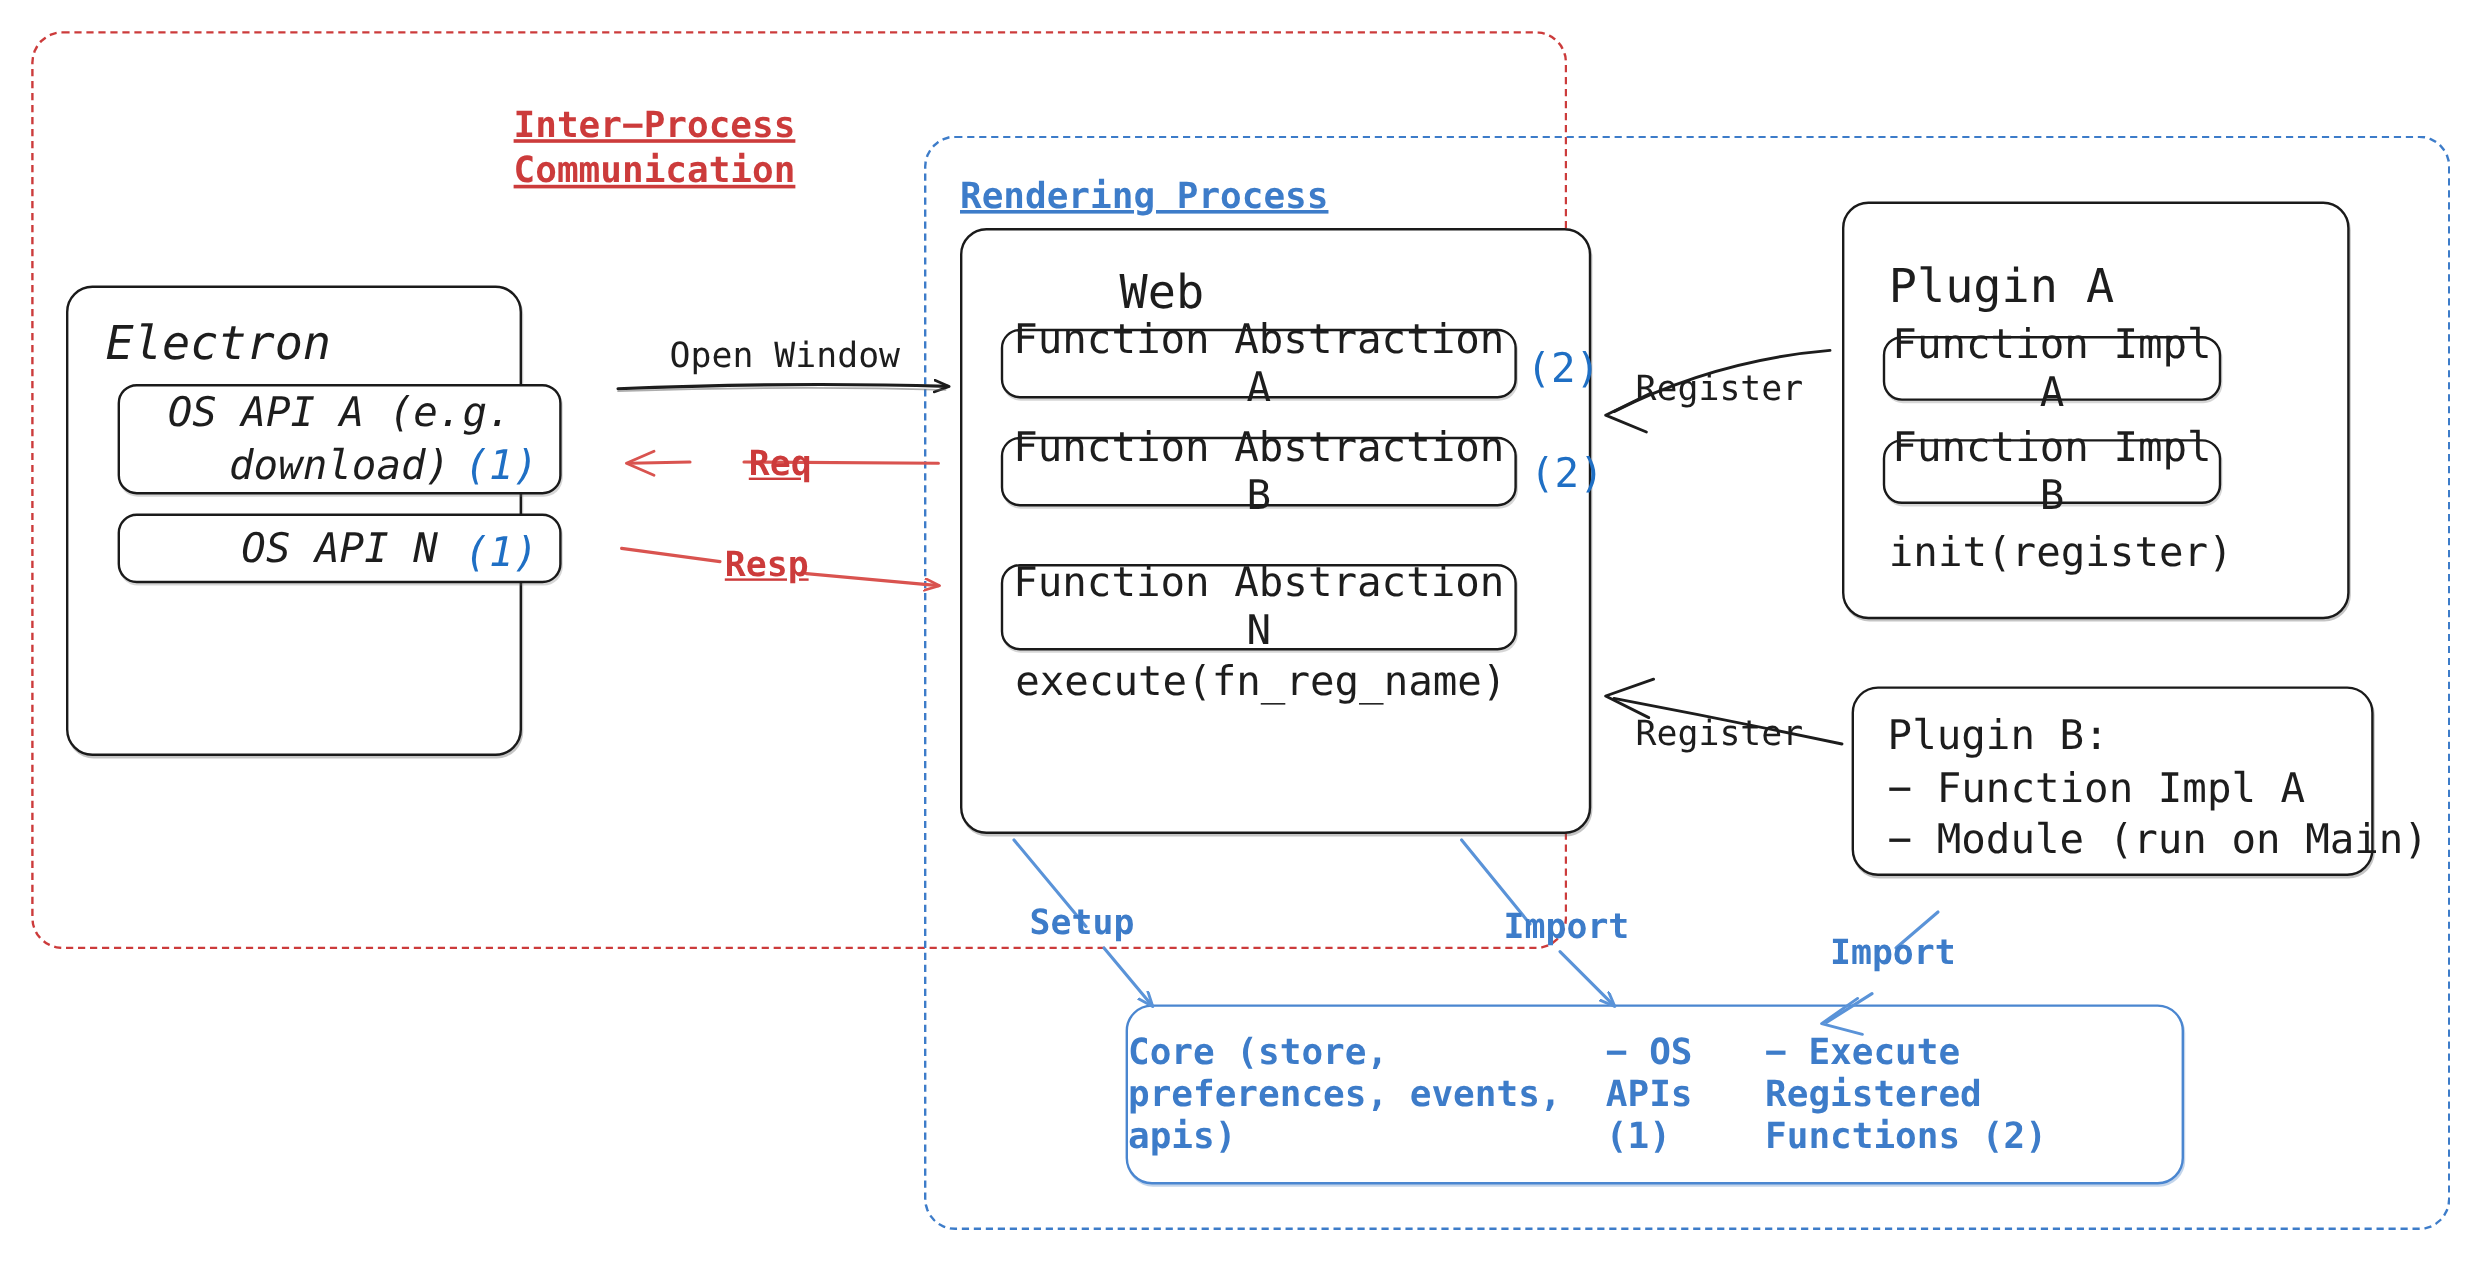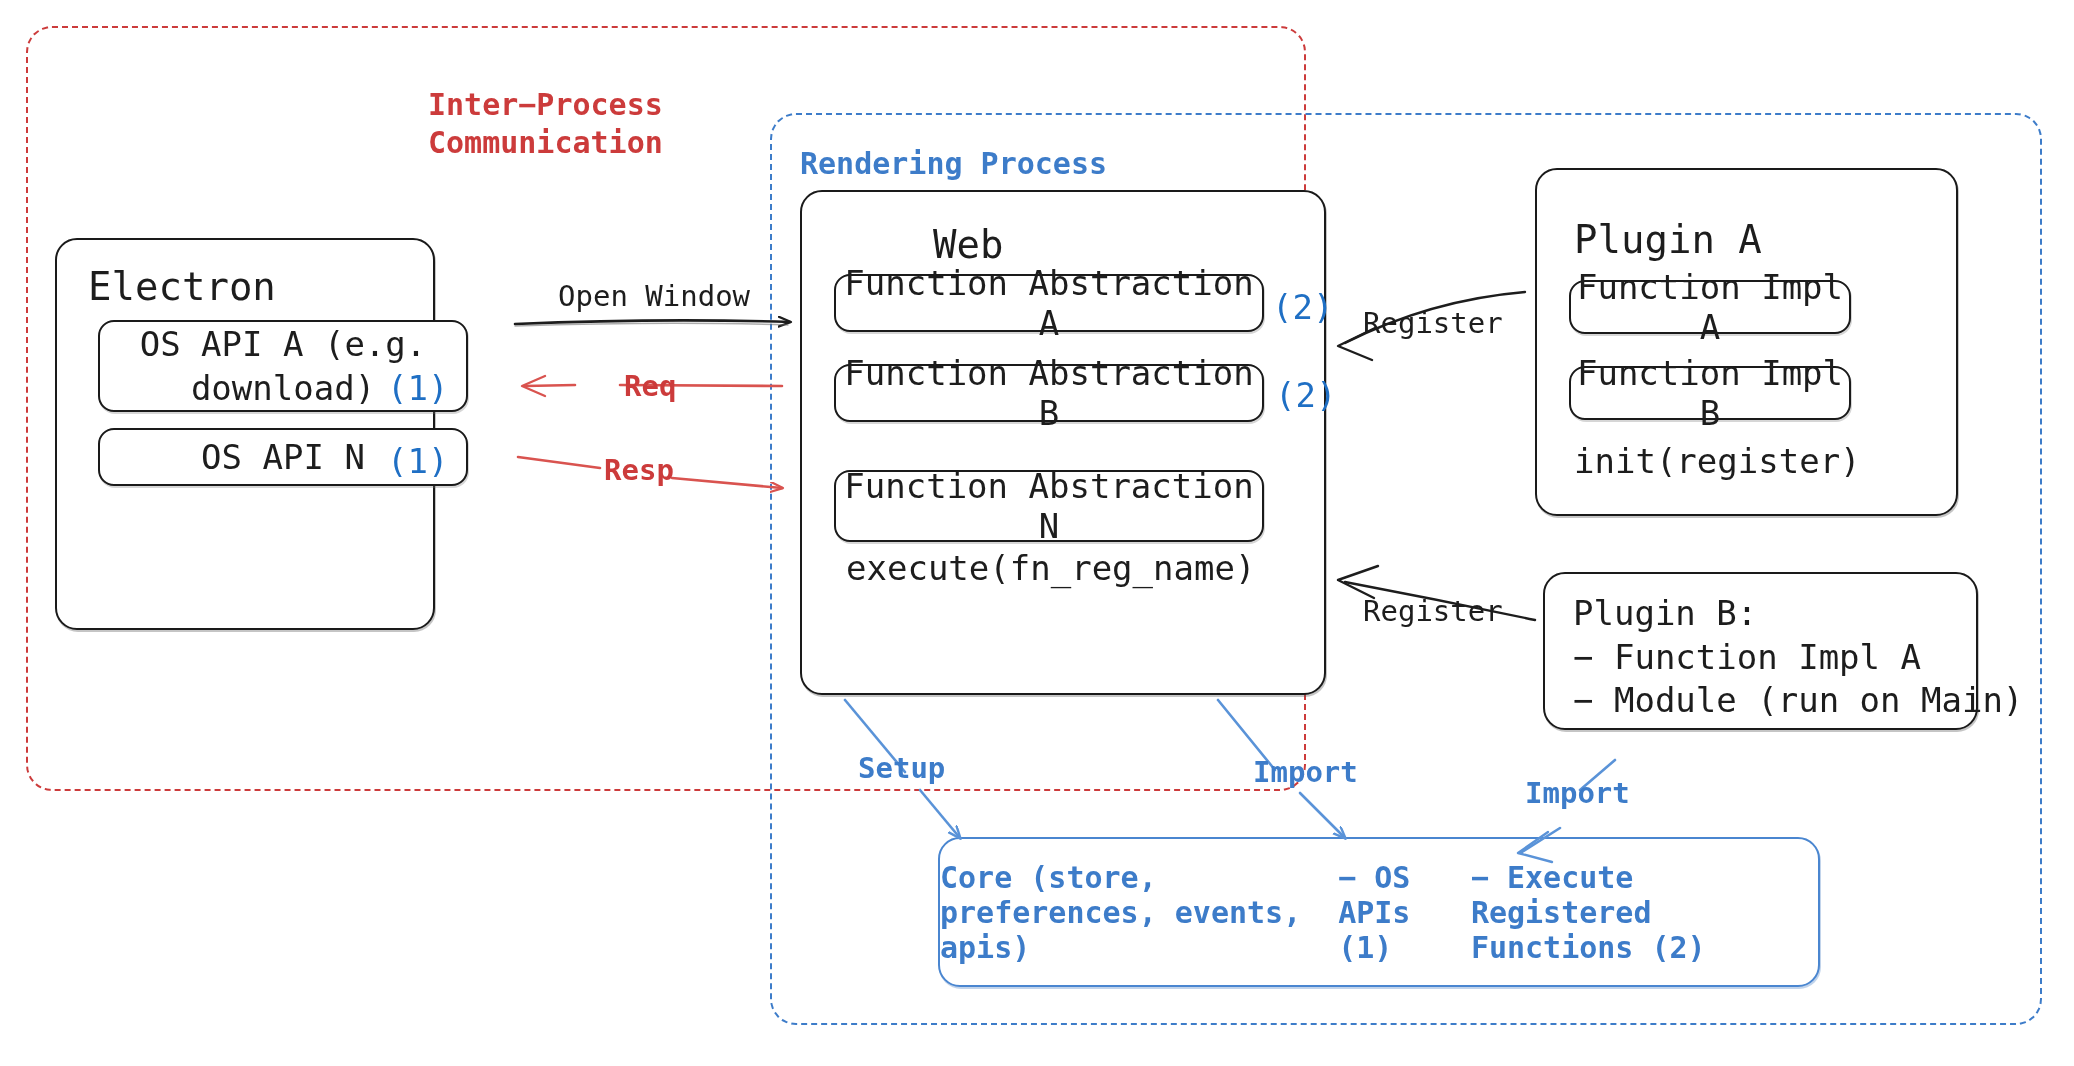--- a/index.html
+++ b/index.html
@@ -31,21 +31,21 @@
     border:2.5px dashed #3d7cc9;border-radius:26px;background:transparent;
   }
   .core-box{
     border:2.5px solid #4a86d0;border-radius:22px;background:#fff;
     display:flex;flex-direction:row;align-items:center;justify-content:center;
     box-shadow:1px 2px 0 rgba(120,160,210,.45);
   }
 
   .lbl{position:absolute;white-space:pre;line-height:1.28;}
   .t-black{color:#1d1d1d;}
-  .t-red{color:#cc3b3b;font-weight:bold;}
+  .t-red{color:#cc3b3b;font-weight:bold;text-decoration:underline;}
   .t-blue{color:#3d7cc9;font-weight:bold;}
   .t-bluenum{color:#1f6fc4;}
 
   .fs-box-title{font-size:39px;}
   .fs-item{font-size:34px;}
   .fs-edge{font-size:29px;}
   .fs-ipc{font-size:30px;}
   .fs-core{font-size:30px;}
 
   .stack{display:flex;flex-direction:column;}
@@ -55,23 +55,23 @@
 
 <div id="stage">
 
   <div class="node dashed-red" style="left:26px;top:26px;width:1280px;height:765px;"></div>
 
   <div class="node dashed-blue" style="left:770px;top:113px;width:1272px;height:912px;"></div>
 
   <div class="lbl t-red fs-ipc" style="left:428px;top:86px;width:300px;">Inter−Process
 Communication</div>
 
-  <div class="lbl t-blue fs-ipc" style="left:800px;top:145px;">Rendering Process</div>
-
-  <div class="node box" style="left:55px;top:238px;width:380px;height:392px;">
+  <div class="lbl t-blue fs-ipc" style="left:800px;top:145px;text-decoration:underline;">Rendering Process</div>
+
+  <div class="node box" style="left:55px;top:238px;width:380px;height:392px;font-style:italic;">
     <div class="lbl t-black fs-box-title" style="left:31px;top:22px;">Electron</div>
 
     <div class="node inner-box" style="left:41px;top:80px;width:370px;height:92px;">
       <span class="fs-item t-black" style="white-space:pre;line-height:1.3;">OS API A (e.g.
 download)</span>
     </div>
     <span class="lbl t-bluenum fs-item" style="left:330px;top:127px;">(1)</span>
 
     <div class="node inner-box" style="left:41px;top:188px;width:370px;height:58px;">
       <span class="fs-item t-black" style="white-space:pre;">OS API N</span>

